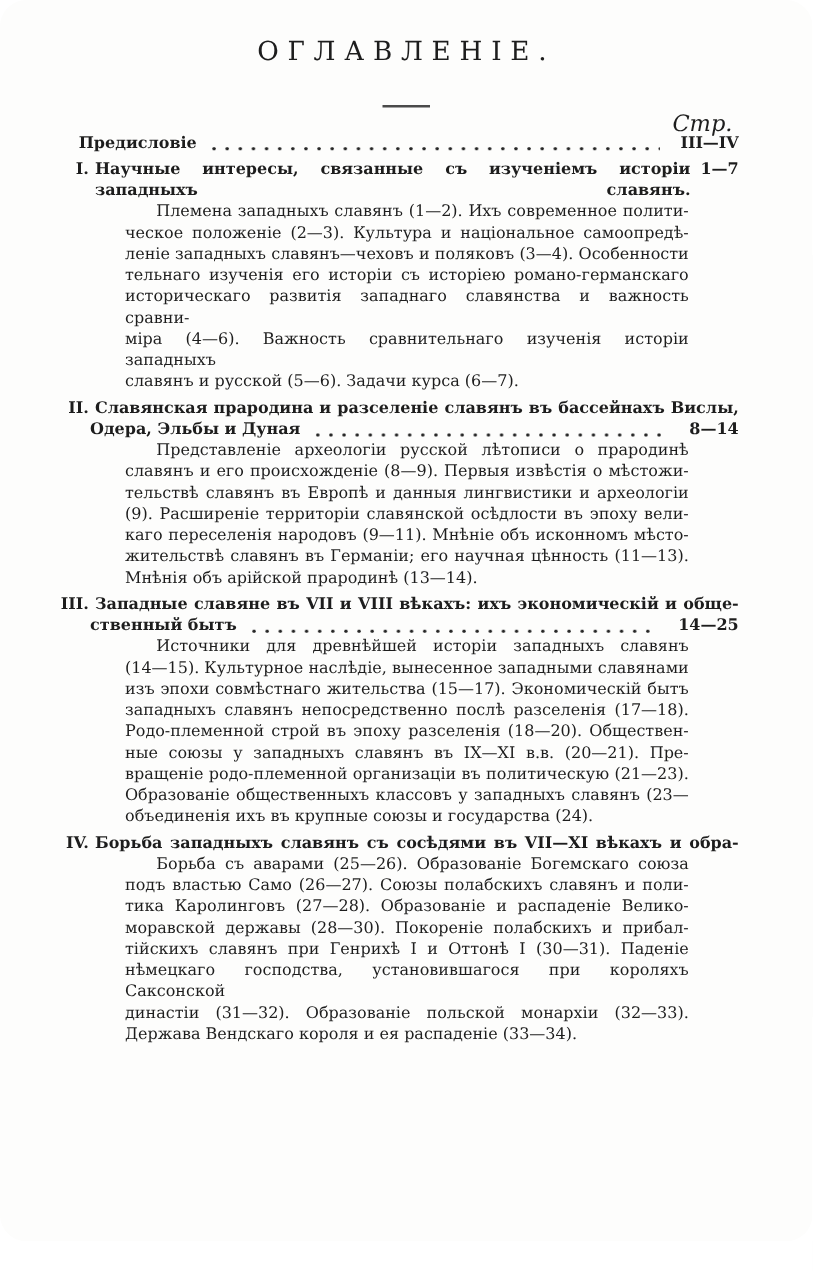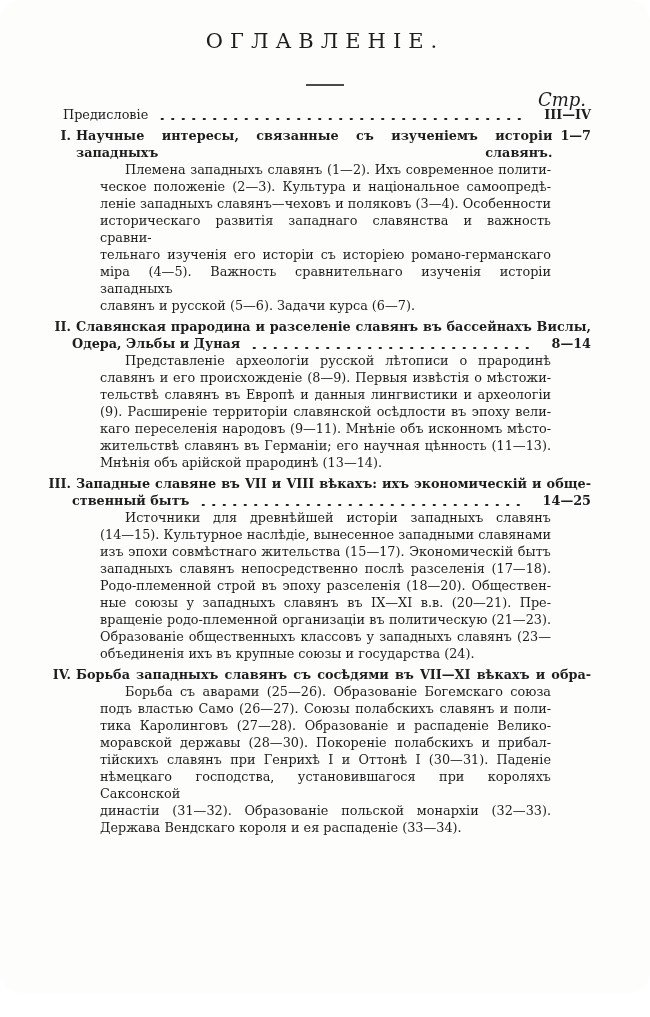--- a/index.html
+++ b/index.html
@@ -20,21 +20,21 @@
     width:38px; height:2px; background:#4a4a4a;
   }
   .col-header {
     position:absolute; top:89px; right:64px;
     font-style:italic; font-size:18px;
   }
   .entries {
     position:absolute; top:106px; left:43px; width:548px;
     font-size:12.8px; line-height:17px;
   }
-  .b { font-weight:normal; }
+  .b { font-weight:bold; }
   .row { display:flex; align-items:baseline; }
   .preface-row { padding-left:20px; }
   .leader {
     flex:1 1 auto; align-self:flex-end;
     height:11px; margin:0 8px 2.5px 9px;
     background-image:radial-gradient(circle, #262626 1.15px, transparent 1.5px);
     background-size:10.5px 4px;
     background-position:left bottom;
     background-repeat:repeat-x;
   }
@@ -75,23 +75,23 @@
     <div class="section">
       <div class="row">
         <span class="numeral">I.</span>
         <span class="htext just">Научные интересы, связанные съ изученіемъ исторіи западныхъ славянъ.</span>
         <span class="pages">1—7</span>
       </div>
       <div class="body">
         <div class="bl bl-first">Племена западныхъ славянъ (1—2). Ихъ современное полити-</div>
         <div class="bl">ческое положеніе (2—3). Культура и національное самоопредѣ-</div>
         <div class="bl">леніе западныхъ славянъ—чеховъ и поляковъ (3—4). Особенности</div>
+        <div class="bl">тельнаго изученія его исторіи съ исторіею романо-германскаго</div>
         <div class="bl">историческаго развитія западнаго славянства и важность сравни-</div>
-        <div class="bl">тельнаго изученія его исторіи съ исторіею романо-германскаго</div>
-        <div class="bl">міра (4—5). Важность сравнительнаго изученія исторіи западныхъ</div>
+        <div class="bl">міра (4—6). Важность сравнительнаго изученія исторіи западныхъ</div>
         <div class="bl bl-last">славянъ и русской (5—6). Задачи курса (6—7).</div>
       </div>
     </div>
 
     <div class="section">
       <div class="row">
         <span class="numeral">II.</span>
         <span class="htext just">Славянская прародина и разселеніе славянъ въ бассейнахъ Вислы,</span>
       </div>
       <div class="row h2row">

